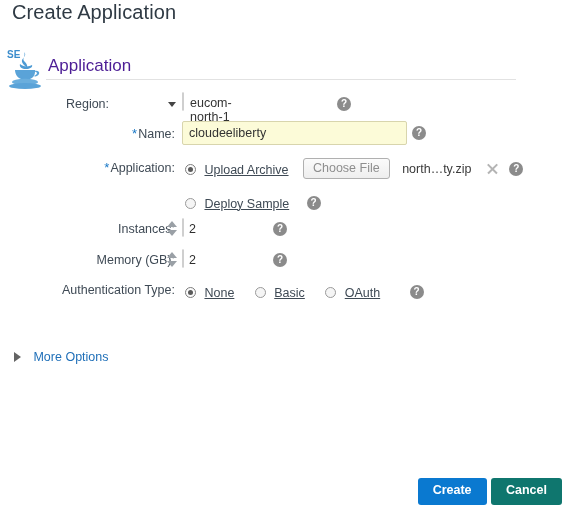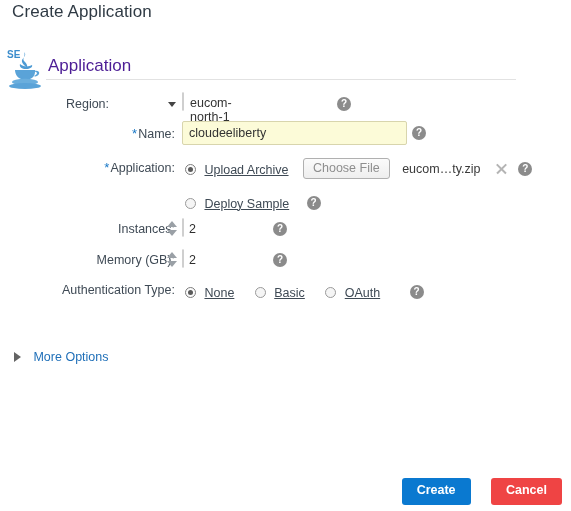--- a/index.html
+++ b/index.html
@@ -15,21 +15,21 @@
     position: relative;
     overflow: hidden;
     -webkit-font-smoothing: antialiased;
   }
 
   
   .page-title {
     position: absolute;
     left: 12px;
     top: 0px;
-    font-size: 17px;
+    font-size: 20px;
     color: #2f3a44;
     line-height: 24px;
     letter-spacing: .1px;
   }
 
   
   .section-header {
     position: absolute;
     left: 0px;
     top: 46px;
@@ -290,21 +290,21 @@
     padding: 0 15px;
     border: none;
     border-radius: 3px;
     font-family: "Liberation Sans", sans-serif;
     font-size: 12.5px;
     font-weight: bold;
     color: #ffffff;
     vertical-align: middle;
   }
   .btn-create { background: #0a79d0; }
-  .btn-cancel { background: #ef4444; margin-left: 16px; }
+  .btn-cancel { background: #0f766e; margin-left: 0; }
 </style>
 </head>
 <body>
 
 <div class="page-title">Create Application</div>
 
 <div class="section-header">
   <span class="java-logo">
     <svg width="42" height="44" viewBox="0 0 42 44" xmlns="http://www.w3.org/2000/svg">
       <text x="1" y="12" font-family="Liberation Sans, sans-serif" font-size="10" font-weight="bold" fill="#3a8ccc">SE</text>
@@ -347,21 +347,21 @@
     <span class="label" style="top:4px;">
       <span class="req">*</span><span>Application:</span>
     </span>
 
     <span class="field" style="top:2px;left:185px;">
       <span class="radio-item">
         <span class="radio checked"></span>
         <span class="radio-label">Upload Archive</span>
       </span>
       <span class="choose-file" style="margin-left:10px;">Choose File</span>
-      <span class="file-name">eucom…ty.zip</span>
+      <span class="file-name">north…ty.zip</span>
       <span class="clear-x"></span>
       <span class="help" style="margin-left:6px;">?</span>
     </span>
 
     <span class="field" style="top:37px;left:185px;">
       <span class="radio-item">
         <span class="radio"></span>
         <span class="radio-label">Deploy Sample</span>
       </span>
       <span class="help" style="margin-left:13px;">?</span>

